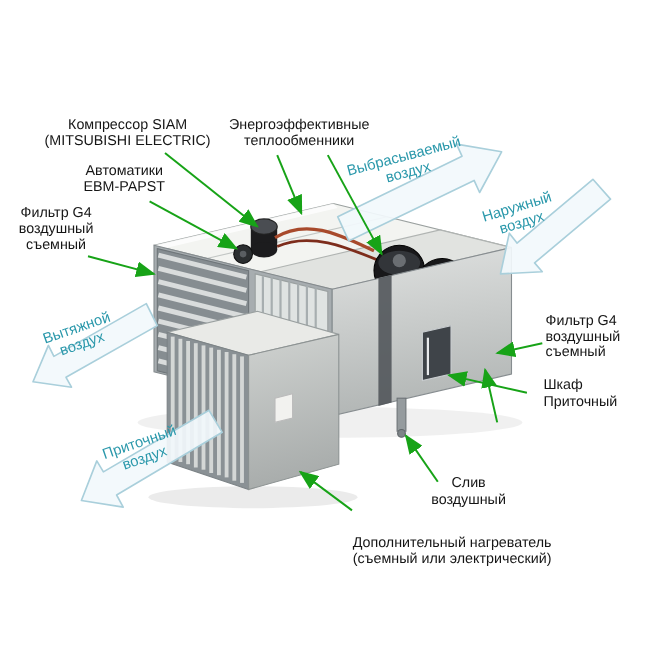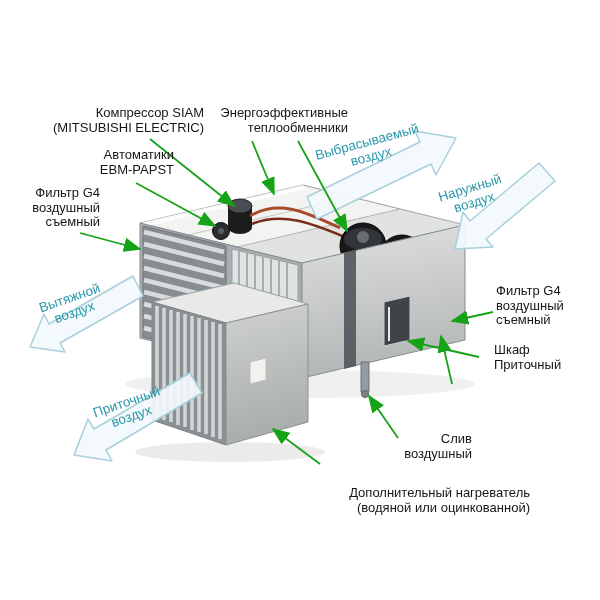--- a/index.html
+++ b/index.html
@@ -7,21 +7,21 @@
     --airflow-text:#2a98ab;
     --leader-green:#17a317;
     --airflow-fill:#f2f9fc;
     --airflow-stroke:#a9cfdb;
   }
   *{margin:0;padding:0;box-sizing:border-box;}
   html,body{width:600px;height:600px;background:#ffffff;}
   body{font-family:"Liberation Sans","DejaVu Sans",sans-serif;position:relative;overflow:hidden;}
   .stage{position:absolute;left:0;top:0;width:600px;height:600px;}
   svg.scene{position:absolute;left:0;top:0;}
-  .lbl{position:absolute;font-size:13px;line-height:14.5px;color:var(--label-text);text-align:right;}
+  .lbl{position:absolute;font-size:13px;line-height:14.5px;color:var(--label-text);text-align:center;}
   .lbl.left{text-align:left;}
   .lbl span{display:block;}
   .air{position:absolute;font-size:13.5px;line-height:15px;color:var(--airflow-text);text-align:center;}
   .air span{display:block;}
   .airflow{fill:var(--airflow-fill);stroke:var(--airflow-stroke);stroke-width:1.5;fill-opacity:.92;stroke-linejoin:round;}
   .leader{stroke:var(--leader-green);stroke-width:1.8;fill:none;marker-end:url(#ah);}
   .leader-fill{fill:var(--leader-green);}
 </style>
 </head>
 <body>
@@ -187,21 +187,21 @@
   <div class="lbl left" style="left:494px;top:343px;width:110px">
     <span>Шкаф</span>
     <span>Приточный</span>
   </div>
   <div class="lbl" style="left:380px;top:432px;width:92px">
     <span>Слив</span>
     <span>воздушный</span>
   </div>
   <div class="lbl" style="left:292px;top:486px;width:238px">
     <span>Дополнительный нагреватель</span>
-    <span>(водяной или оцинкованной)</span>
+    <span>(съемный или электрический)</span>
   </div>
 
   <div class="air" style="left:296px;top:134px;width:146px;transform:rotate(-15deg)">
     <span>Выбрасываемый</span>
     <span>воздух</span>
   </div>
   <div class="air" style="left:420px;top:180px;width:104px;transform:rotate(-17deg)">
     <span>Наружный</span>
     <span>воздух</span>
   </div>

